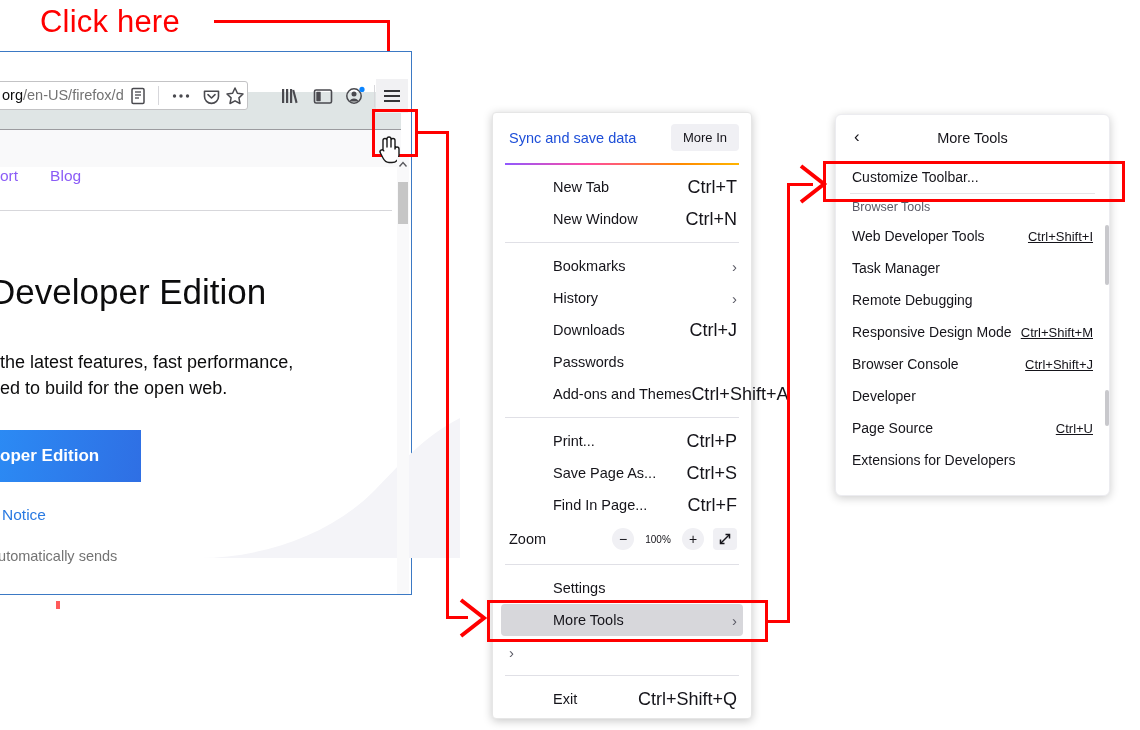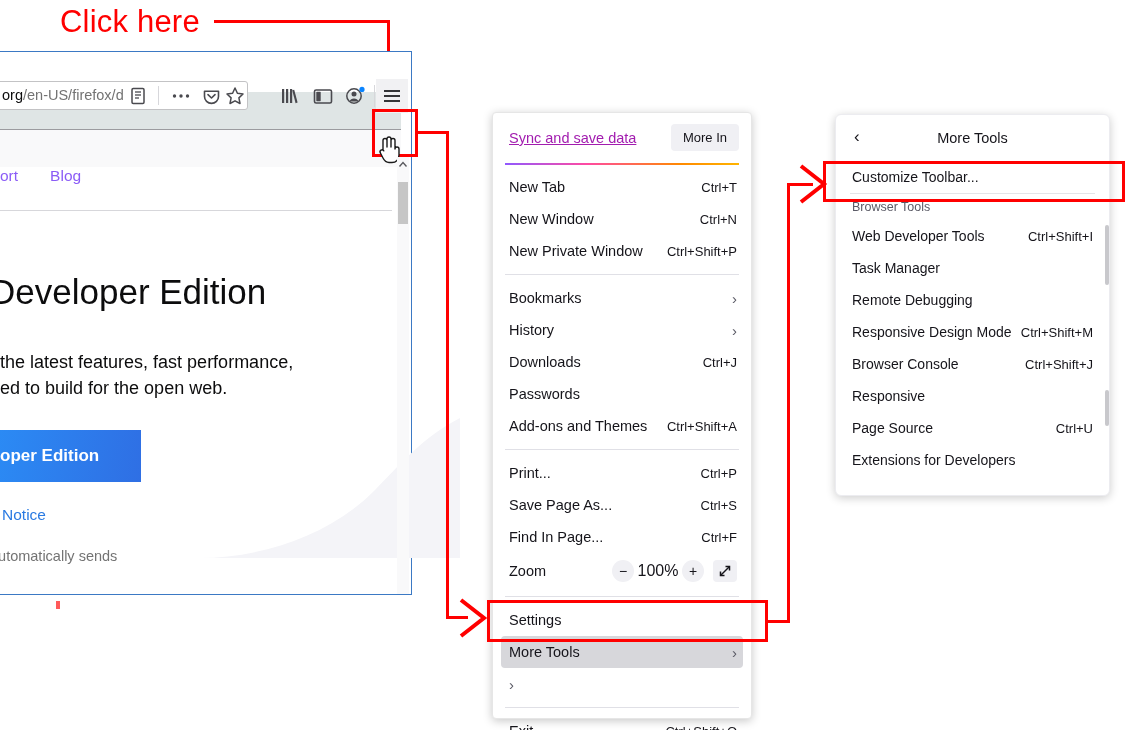--- a/index.html
+++ b/index.html
@@ -6,21 +6,21 @@
   body{
     width:1140px;height:730px;position:relative;overflow:hidden;
     background:#ffffff;
     font-family:"Liberation Sans", sans-serif;
     -webkit-font-smoothing:antialiased;
   }
   .abs{position:absolute;}
 
   
   #click-here-label{
-    left:60px;top:4px;
+    left:40px;top:4px;
     color:#ff0000;
     font-size:31px;
     line-height:36px;
     letter-spacing:0.2px;
     white-space:nowrap;
     text-align:right;
   }
   
   #ann1-h{left:214px;top:20px;width:176px;height:3px;background:#ff0000;}
   
@@ -120,52 +120,52 @@
   #menu-panel{
     left:492px;top:112px;width:260px;height:607px;
     background:#ffffff;border-radius:4px;
     border:1px solid #e6e6e6;
     box-shadow:0 2px 10px rgba(0,0,0,.22);
     box-sizing:border-box;
   }
   #sync-row{
     position:relative;height:40px;margin:6px 0 0 0;
   }
-  #sync-label{position:absolute;left:16px;top:11px;font-size:14.5px;color:#a21caf;text-decoration:underline;}
+  #sync-label{position:absolute;left:16px;top:11px;font-size:14.5px;color:#1d4ed8;}
   #sign-in-btn{
     position:absolute;right:12px;top:5px;
     background:#f0f0f4;border-radius:4px;
     padding:6px 12px;font-size:13px;color:#15141a;
   }
   #sync-gradient{
     margin:4px 12px 6px 12px;height:2px;
     background:linear-gradient(90deg,#9059ff 0%,#ff4aa2 35%,#ff8a00 75%,#ffb400 100%);
   }
   .mi{
     position:relative;height:32px;display:flex;align-items:center;
     padding:0 14px 0 16px;font-size:14.5px;color:#15141a;
   }
-  .mi .mi-label{flex:1;white-space:nowrap;}
-  .mi .mi-key{color:#15141a;font-size:13px;white-space:nowrap;text-align:right;}
+  .mi .mi-label{flex:1;white-space:nowrap;margin-left:44px;}
+  .mi .mi-key{color:#15141a;font-size:18px;white-space:nowrap;text-align:right;}
   .mi .chev{color:#5b5b66;font-size:15px;line-height:1;}
   .msep{height:1px;background:#e0e0e6;margin:7px 12px;}
   .mi-hover{
     background:#d7d7db;border-radius:4px;margin:0 8px;padding:0 6px 0 8px;
   }
   #zoom-row{
     position:relative;height:36px;display:flex;align-items:center;
     padding:0 14px 0 16px;font-size:14.5px;color:#15141a;
   }
   #zoom-row .zlabel{flex:1;}
   .zbtn{
     width:22px;height:22px;border-radius:50%;background:#f0f0f4;
     display:flex;align-items:center;justify-content:center;
     font-size:14px;color:#15141a;margin:0 3px;
   }
-  #zoom-value{width:42px;text-align:center;font-size:16px;}
+  #zoom-value{width:42px;text-align:center;font-size:10px;}
   #zoom-full{
     width:24px;height:22px;background:#f0f0f4;border-radius:4px;
     display:flex;align-items:center;justify-content:center;margin-left:6px;
   }
 
   
   #moretools-highlight{
     left:487px;top:600px;width:281px;height:42px;
     border:3px solid #ff0000;box-sizing:border-box;
   }
@@ -192,21 +192,21 @@
   }
   #subpanel-title{
     width:100%;text-align:center;font-size:14.5px;color:#15141a;
   }
   #subpanel-divider{height:1px;background:#e4e4e8;margin:0 14px;}
   .si{
     position:relative;height:32px;display:flex;align-items:center;
     padding:0 16px;font-size:14px;color:#15141a;
   }
   .si .si-label{flex:1;white-space:nowrap;}
-  .si .si-key{font-size:13px;color:#15141a;white-space:nowrap;}
+  .si .si-key{font-size:13px;color:#15141a;white-space:nowrap;text-decoration:underline;}
   .sgroup{
     padding:0 16px;font-size:12.5px;color:#5b5b66;height:26px;
     display:flex;align-items:center;
   }
   #sub-scrollbar{left:1105px;top:225px;width:4px;height:60px;background:#c8c8cc;border-radius:2px;}
   #sub-scrollbar2{left:1105px;top:390px;width:4px;height:36px;background:#c8c8cc;border-radius:2px;}
 
   
   #customize-highlight{
     left:823px;top:161px;width:302px;height:41px;
@@ -347,24 +347,20 @@
   </div>
   <div id="sync-gradient"></div>
 
   <div class="mi">
     <span class="mi-label">New Tab</span>
     <span class="mi-key">Ctrl+T</span>
   </div>
   <div class="mi">
     <span class="mi-label">New Window</span>
     <span class="mi-key">Ctrl+N</span>
-  </div>
-  <div class="mi">
-    <span class="mi-label">New Private Window</span>
-    <span class="mi-key">Ctrl+Shift+P</span>
   </div>
 
   <div class="msep"></div>
 
   <div class="mi">
     <span class="mi-label">Bookmarks</span>
     <span class="chev">›</span>
   </div>
   <div class="mi">
     <span class="mi-label">History</span>
@@ -472,21 +468,21 @@
   </div>
   <div class="si">
     <span class="si-label">Responsive Design Mode</span>
     <span class="si-key">Ctrl+Shift+M</span>
   </div>
   <div class="si">
     <span class="si-label">Browser Console</span>
     <span class="si-key">Ctrl+Shift+J</span>
   </div>
   <div class="si">
-    <span class="si-label">Responsive</span>
+    <span class="si-label">Developer</span>
     <span class="si-key"></span>
   </div>
   <div class="si">
     <span class="si-label">Page Source</span>
     <span class="si-key">Ctrl+U</span>
   </div>
   <div class="si">
     <span class="si-label">Extensions for Developers</span>
     <span class="si-key"></span>
   </div>

